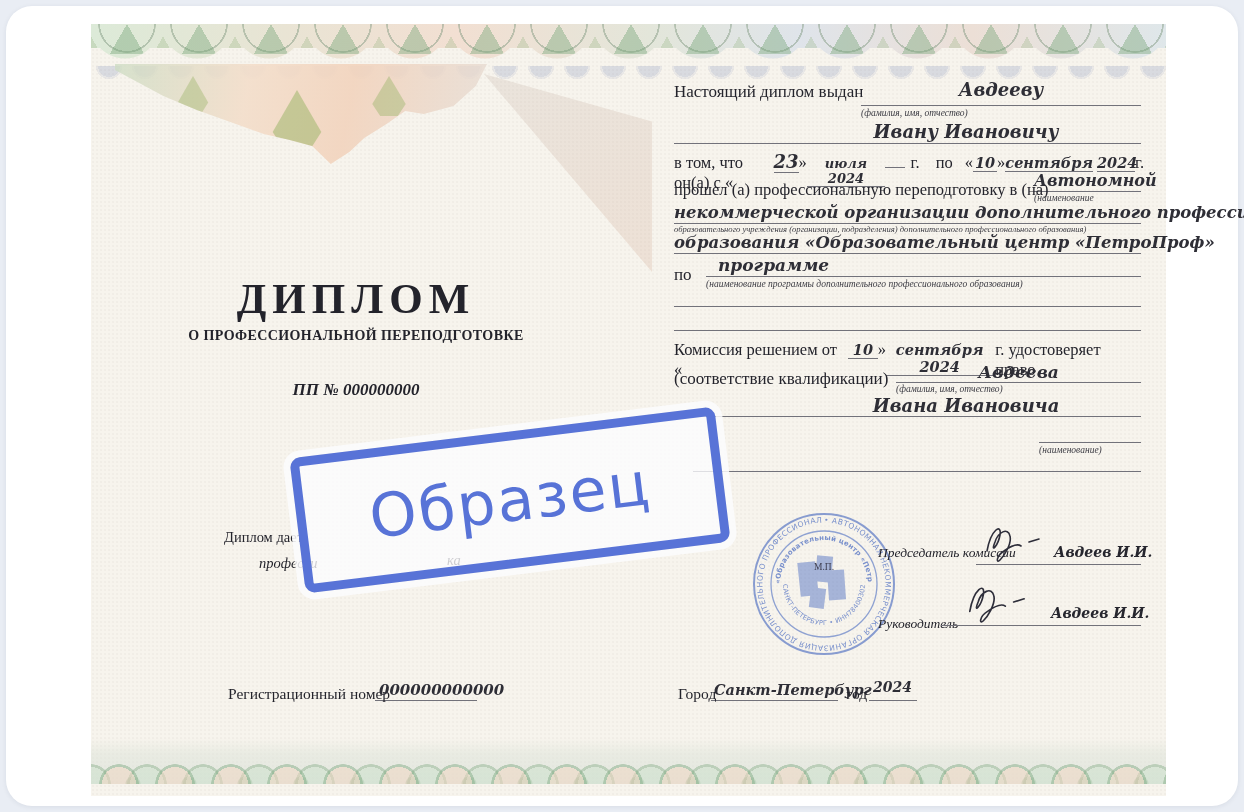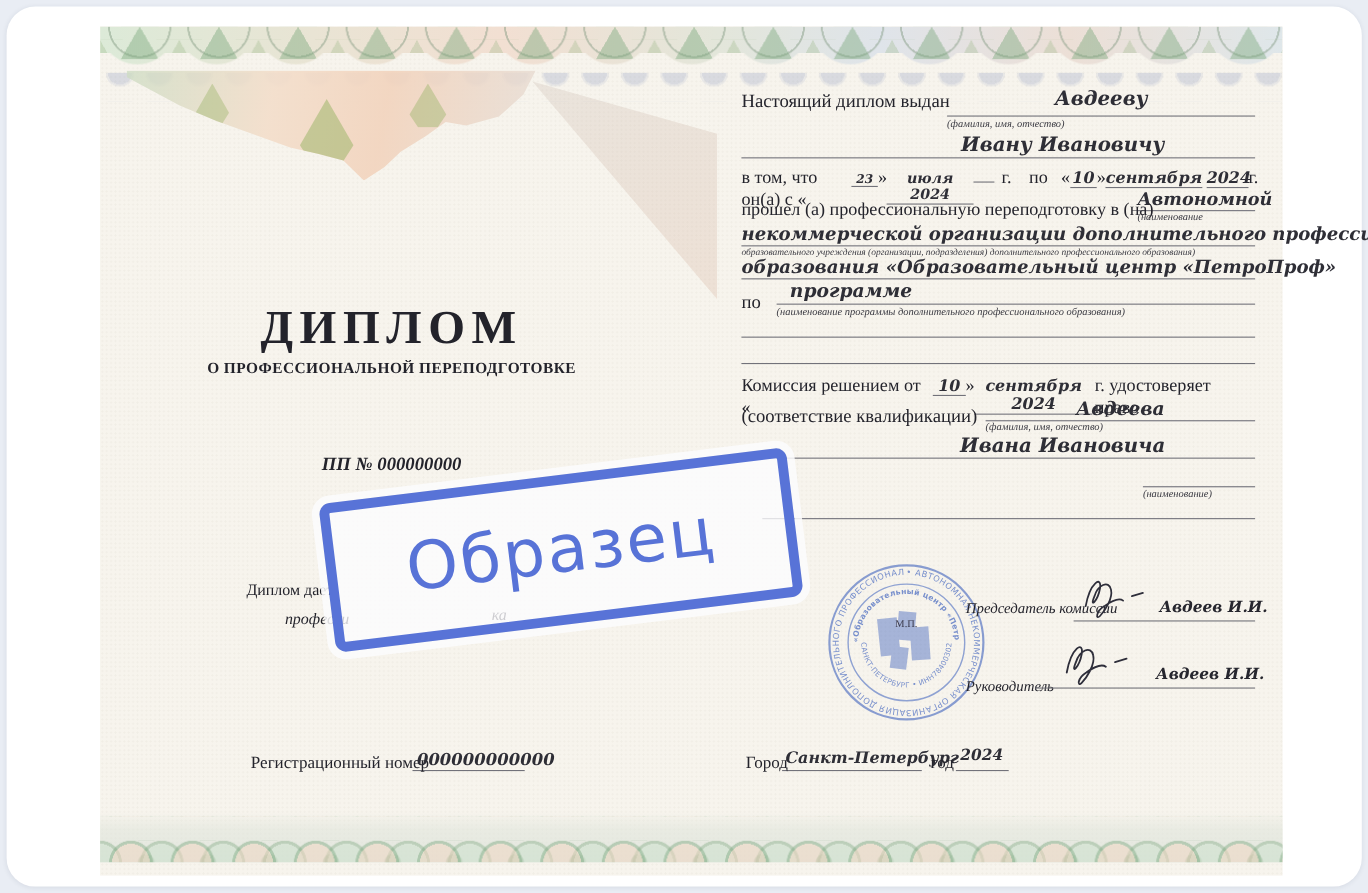--- a/index.html
+++ b/index.html
@@ -73,40 +73,40 @@
           <i class="fan big"></i>
           <i class="fan s1"></i>
           <i class="fan s2"></i>
         </div>
         <div class="swag2"></div>
       </div>
       <div class="bbot"></div>
 
       <div class="title ctr" style="left:55px;top:304px;width:420px;font-size:14px;letter-spacing:.4px;">О ПРОФЕССИОНАЛЬНОЙ ПЕРЕПОДГОТОВКЕ</div>
       <div class="title ctr" style="left:100px;top:250px;width:330px;font-size:43px;letter-spacing:6px;">ДИПЛОМ</div>
-      <div class="title ctr" style="left:100px;top:356px;width:330px;font-size:17px;font-style:italic;margin-top:32px;">ПП № 000000000</div>
+      <div class="title ctr" style="left:100px;top:356px;width:330px;font-size:17px;font-style:italic;">ПП № 000000000</div>
 
       <div class="t" style="left:133px;top:505px;font-size:14.5px;z-index:1;">Диплом дает</div>
       <div class="t" style="left:168px;top:531px;font-size:14.5px;font-style:italic;z-index:1;">професси</div>
       <div class="t" style="left:356px;top:528px;font-size:14.5px;font-style:italic;z-index:1;">ка</div>
 
       <div class="t" style="left:137px;top:661px;font-size:15.5px;">Регистрационный номер</div>
       <div class="t hw" style="left:288px;top:657px;font-size:15px;">000000000000</div>
       <div class="ln" style="left:284px;top:676px;width:102px;"></div>
 
       <div class="t" style="left:583px;top:58px;">Настоящий диплом выдан</div>
       <div class="t hw ctr" style="left:770px;top:55px;width:280px;font-size:18px;">Авдееву</div>
       <div class="ln" style="left:770px;top:81px;width:280px;"></div>
       <div class="cap" style="left:770px;top:84px;width:280px;">(фамилия, имя, отчество)</div>
       <div class="t hw ctr" style="left:700px;top:97px;width:350px;font-size:18px;">Ивану Ивановичу</div>
       <div class="ln" style="left:583px;top:119px;width:467px;"></div>
 
       <div class="rowflex" style="left:583px;top:127px;width:470px;font-size:16.5px;">
         <span>в том, что он(а) с «</span>
-        <span class="uspan hw" style="width:32px;font-size:11px;text-align:center;">23</span>
+        <span class="uspan hw" style="width:32px;font-size:18px;text-align:center;">23</span>
         <span>»</span>
         <span class="uspan hw" style="width:104px;font-size:13px;">июля  2024</span>
         <span class="uspan" style="width:26px;"></span>
         <span style="margin-left:6px;">г.</span>
         <span style="margin-left:16px;">по</span>
         <span style="margin-left:12px;">«</span>
         <span class="uspan hw" style="width:32px;font-size:14.5px;">10</span>
         <span>»</span>
         <span class="uspan hw" style="width:88px;font-size:14.5px;">сентября</span>
         <span class="uspan hw" style="width:38px;font-size:14.5px;margin-left:4px;">2024</span>

